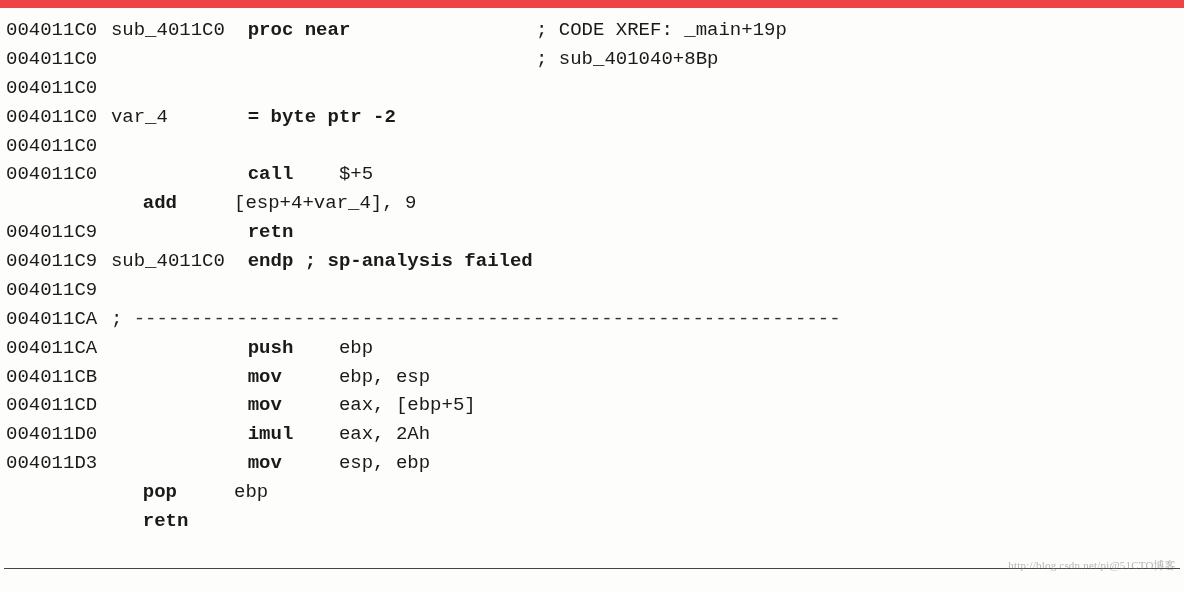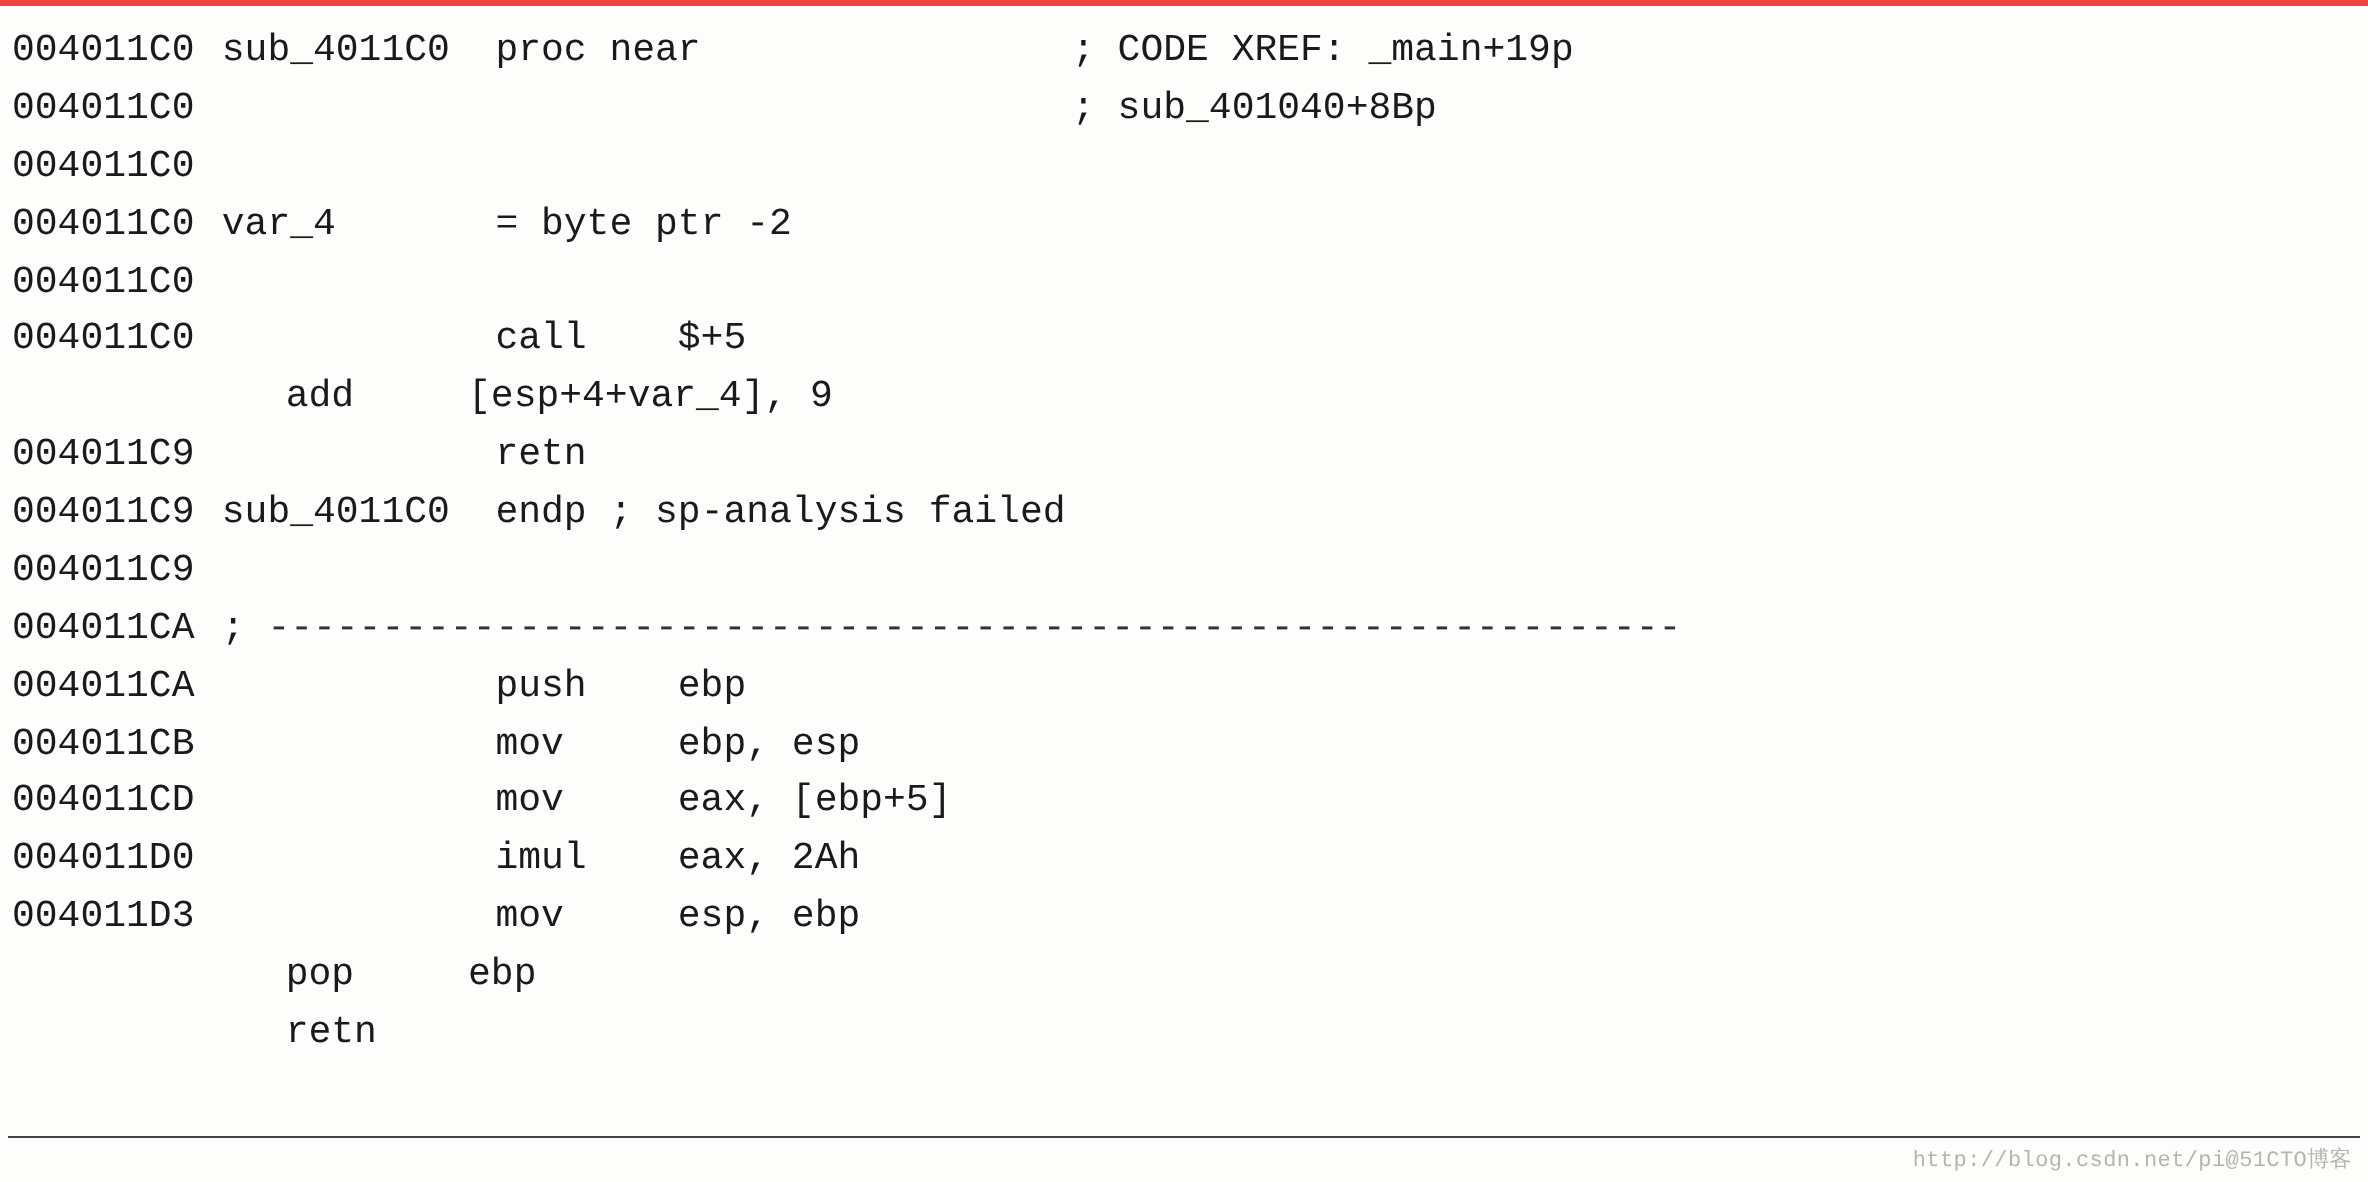--- a/index.html
+++ b/index.html
@@ -10,37 +10,37 @@
     font-size: 19px;
     color: #1a1a1a;
     width: 1184px;
     height: 591px;
     position: relative;
     overflow: hidden;
   }
   .listing {
     padding: 8px 6px 0 6px;
     line-height: 1.52;
-    border-top: 3px solid #ef4444;
+    border-top: 8px solid #ef4444;
   }
   .row {
     white-space: pre;
     display: flex;
   }
   .addr { display:inline-block; width: 9.2ch; }
   .label { display:inline-block; width: 12ch; }
-  .mnem  { display:inline-block; width: 8ch; }
+  .mnem  { display:inline-block; width: 8ch; font-weight: bold; }
   .opnd  { display:inline-block; }
   .cmt-col { position:absolute; left: 536px; }
   .divider-line { color:#333; }
   .watermark {
     position: absolute;
-    bottom: 4px;
+    bottom: 18px;
     right: 8px;
-    font-family: Liberation Mono, monospace;
+    font-family: Liberation Serif, serif;
     font-size: 11px;
     color: rgba(120,120,120,0.55);
     letter-spacing: 0.2px;
   }
   .bottom-rule {
     position:absolute;
     left:4px; right:4px; bottom:22px;
     border-top:1.5px solid #444;
   }
 </style>

